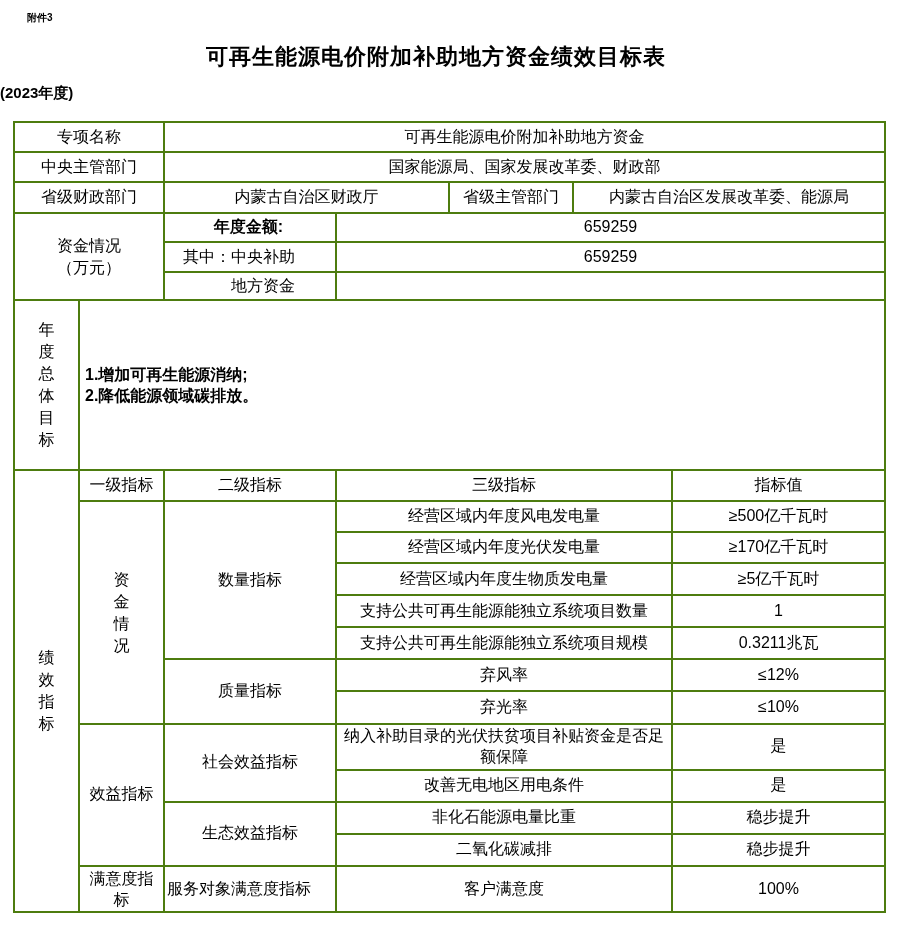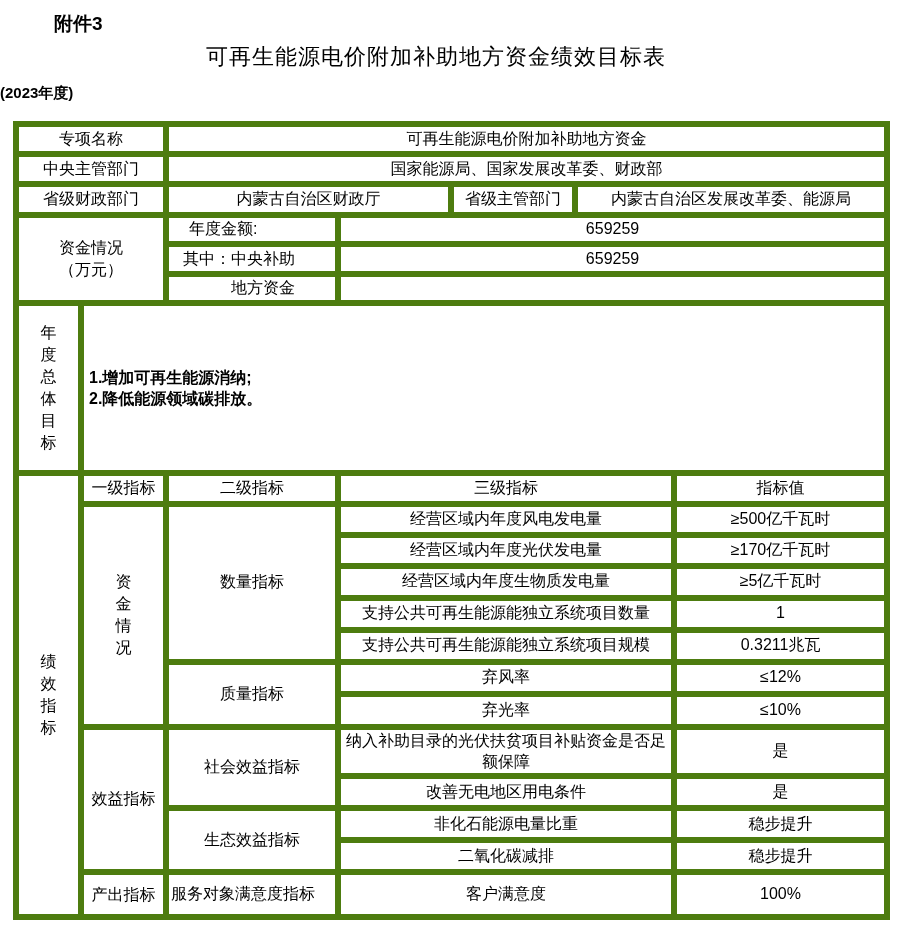--- a/index.html
+++ b/index.html
@@ -6,56 +6,56 @@
   html, body { margin: 0; padding: 0; }
   body {
     width: 898px; height: 925px;
     background: #ffffff;
     color: #000000;
     font-family: "Liberation Sans", "DejaVu Sans", sans-serif;
     position: relative;
   }
   .attachment {
     position: absolute; top: 11px; left: 27px;
-    font-size: 19px; font-weight: 600; margin-left: 27px;
+    font-size: 10px; font-weight: 600;
   }
   .doc-title {
     position: absolute; top: 42px; left: 0; width: 860px;
-    text-align: center; font-size: 22px; font-weight: 400;
+    text-align: center; font-size: 22px; font-weight: 700;
     letter-spacing: 1px; margin: 0; padding-left: 12px;
   }
   .doc-subtitle {
     position: absolute; top: 84px; left: 0; width: 898px;
     font-size: 15px; font-weight: 600;
   }
   table.main {
     position: absolute; top: 121px; left: 13px;
     width: 872px; table-layout: fixed;
     border-collapse: collapse;
     border: 2px solid #000;
   }
   td {
-    border: 6px solid #4d7c0f;
+    border: 2px solid #4d7c0f;
     font-size: 16px;
     text-align: center;
     vertical-align: middle;
     padding: 1px 3px;
     line-height: 1.3;
     overflow: hidden;
     word-break: break-all;
   }
   
   td.vert { padding: 0; }
   .vtext {
     width: 18px; margin: 4px auto;
     line-height: 22px; font-size: 16px;
     word-break: break-all; text-align: center;
   }
   
-  td.align-left  { text-align: left;  padding-left: 20px; }
+  td.align-left  { text-align: center;  padding-left: 0; font-weight: bold; }
   td.align-right { text-align: right; padding-right: 40px; margin-left: 18px; }
   
   td.goal { text-align: left; padding-left: 5px; }
   td.goal div { line-height: 21px; font-weight: bold; }
   
   .wrap-narrow { display: inline-block; max-width: 70px; word-break: break-all; line-height: 21px; }
   
   td.svc-label { text-align: left; padding-left: 2px; }
   
   td.fund-label div { line-height: 22px; }
@@ -180,20 +180,20 @@
       <td colspan="3">非化石能源电量比重</td>
       <td>稳步提升</td>
     </tr>
     <tr style="height:32px">
       <td colspan="3">二氧化碳减排</td>
       <td>稳步提升</td>
     </tr>
 
     <tr style="height:45px">
       <td>
-        <span class="wrap-narrow">产出指标</span>
+        <span class="wrap-narrow">满意度指标</span>
       </td>
       <td class="svc-label">服务对象满意度指标</td>
       <td colspan="3">客户满意度</td>
       <td>100%</td>
     </tr>
   </tbody>
 </table>
 
 </body></html>

